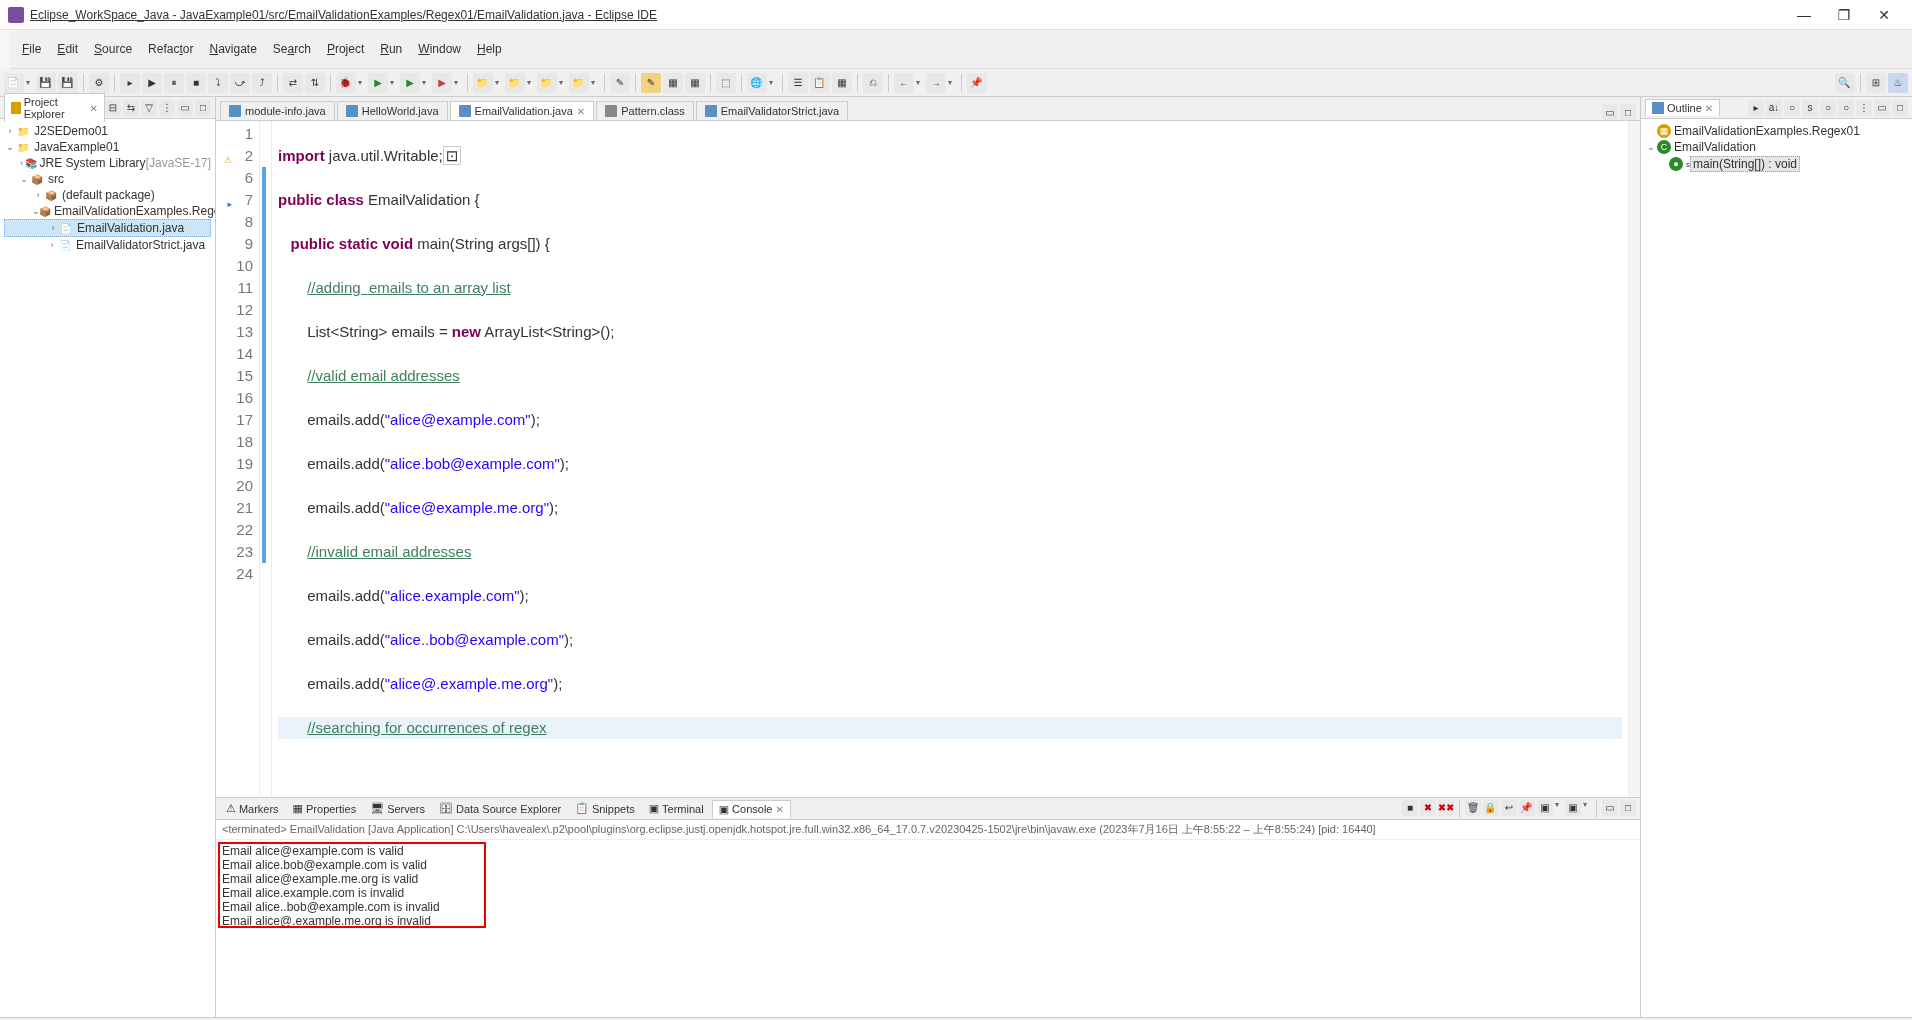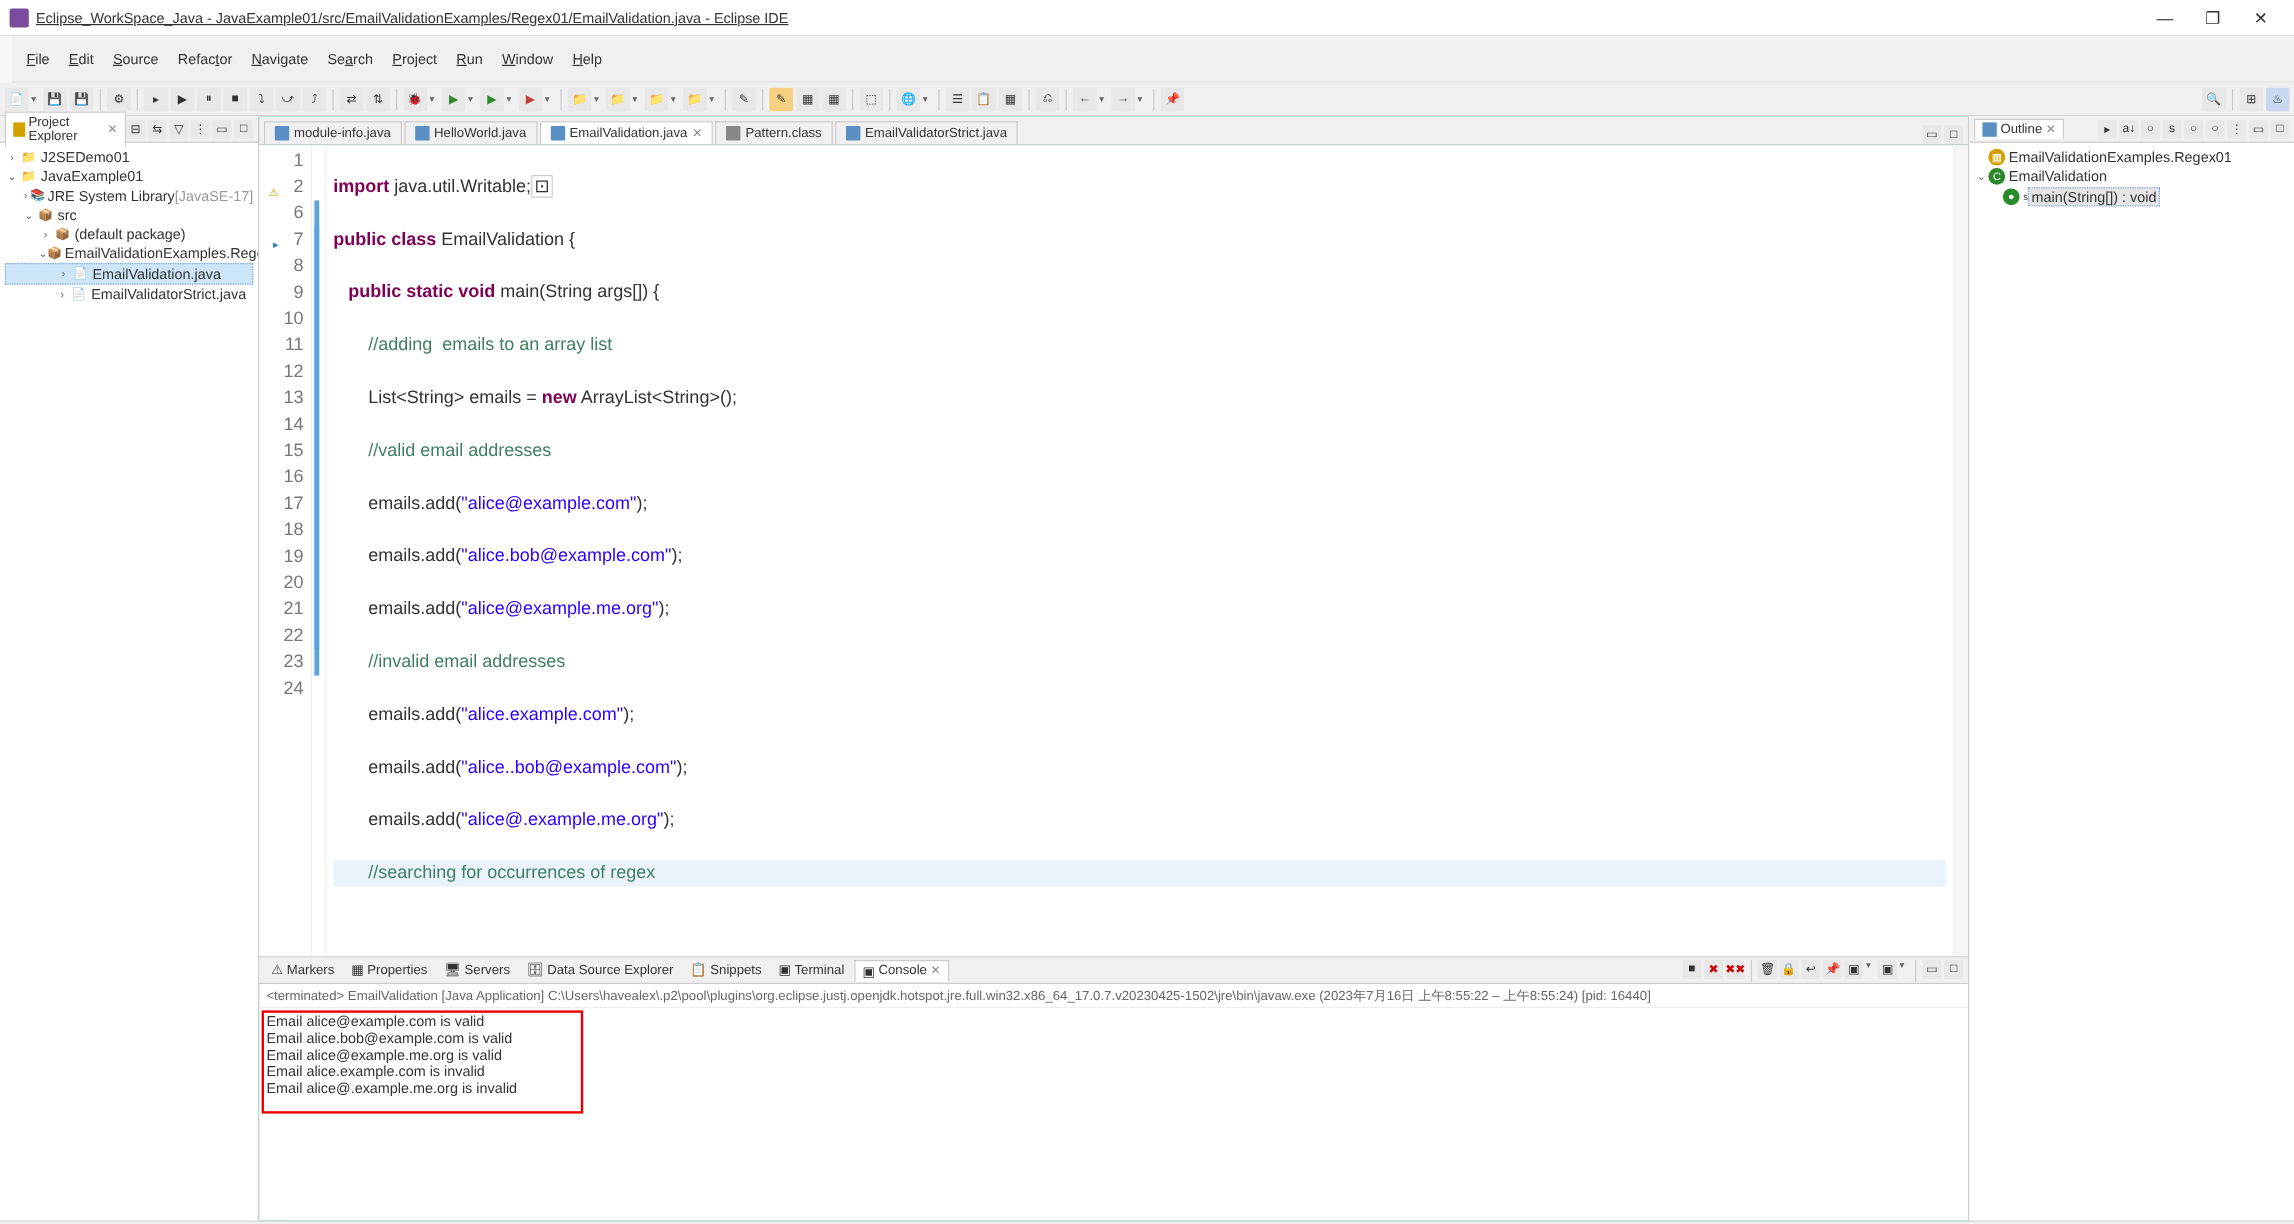--- a/index.html
+++ b/index.html
@@ -20,38 +20,38 @@
 .panel-tabs { height: 22px; background: #f0f0f0; display: flex; align-items: center; padding: 0 4px; border-bottom: 1px solid #ccc; }
 .panel-tab { padding: 2px 6px; background: #fff; border: 1px solid #ccc; border-bottom: none; font-size: 11px; display: flex; align-items: center; gap: 3px; }
 .panel-tab .x { font-size: 10px; color: #888; cursor: pointer; }
 .panel-tabs .tb-icons { margin-left: auto; display: flex; gap: 2px; }
 .tree { flex: 1; padding: 4px; font-size: 12px; overflow: auto; }
 .tree-node { display: flex; align-items: center; padding: 1px 0; white-space: nowrap; cursor: pointer; }
 .tree-node .tw { width: 12px; text-align: center; color: #666; font-size: 9px; }
 .tree-node .ic { width: 16px; height: 14px; margin-right: 2px; display: inline-flex; align-items: center; justify-content: center; font-size: 10px; }
 .tree-node.sel { background: #cde6f7; border: 1px dotted #7aa7d8; }
 .ind1 { padding-left: 14px; } .ind2 { padding-left: 28px; } .ind3 { padding-left: 42px; }
-.center { flex: 1; display: flex; flex-direction: column; background: #22c55e; }
+.center { flex: 1; display: flex; flex-direction: column; background: #a3a3a3; }
 .editor-tabs { height: 24px; background: #f0f0f0; display: flex; align-items: flex-end; padding: 0 4px; border-bottom: 1px solid #ccc; }
 .etab { padding: 3px 8px; background: #f0f0f0; border: 1px solid #ccc; border-bottom: none; font-size: 11px; display: flex; align-items: center; gap: 4px; margin-right: 2px; cursor: pointer; }
 .etab.active { background: #fff; }
 .etab .ficon { width: 12px; height: 12px; background: #5a8fc4; border-radius: 1px; }
 .etab .x { font-size: 10px; color: #888; }
 .editor-tabs .etb-right { margin-left: auto; display: flex; gap: 2px; }
 .editor-body { flex: 1; display: flex; overflow: hidden; background: #fff; }
 .gutter { width: 44px; background: #fff; border-right: 1px solid #eee; text-align: right; padding: 2px 6px 2px 2px; font-family: Consolas, monospace; font-size: 15px; color: #787878; line-height: 22px; }
 .gutter .gl { position: relative; }
 .gutter .marker { position: absolute; left: 2px; top: 4px; width: 12px; height: 12px; font-size: 9px; }
 .fold-strip { width: 12px; background: #fff; border-right: 1px solid #eee; position: relative; }
 .fold-strip .fbar { position: absolute; left: 2px; width: 4px; background: #5ca4e0; }
 .code { flex: 1; font-family: Consolas, monospace; font-size: 15px; line-height: 22px; padding: 2px 6px; white-space: pre; overflow: auto; }
 .code .line { height: 22px; }
 .code .hl-line { background: #eaf3fb; }
 .kw { color: #7f0055; font-weight: bold; }
-.cm { color: #3f7f5f; }
+.cm { color: #3f7f5f; text-decoration: underline; }
 .st { color: #2a00ff; }
 .right-panel { width: 272px; background: #fff; border-left: 1px solid #ccc; display: flex; flex-direction: column; }
 .outline-body { padding: 4px; font-size: 12px; }
 .ol-node { display: flex; align-items: center; padding: 1px 0; cursor: pointer; }
 .ol-node .tw { width: 12px; text-align: center; color: #666; font-size: 9px; }
 .ol-ic { width: 14px; height: 14px; border-radius: 50%; margin-right: 3px; display: inline-flex; align-items: center; justify-content: center; font-size: 9px; color: #fff; }
 .ol-node.sel span.lbl { background: #e5e5e5; border: 1px dotted #7aa7d8; padding: 0 2px; }
 .bottom-panel { height: 220px; background: #fff; border-top: 1px solid #ccc; display: flex; flex-direction: column; }
 .btabs { height: 22px; background: #f0f0f0; display: flex; align-items: center; padding: 0 4px; border-bottom: 1px solid #ccc; gap: 2px; }
 .btab { padding: 2px 6px; background: #f0f0f0; font-size: 11px; display: flex; align-items: center; gap: 3px; cursor: pointer; }
@@ -328,20 +328,21 @@
           <div class="tb-btn" style="width:16px;height:16px">□</div>
         </div>
       </div>
       <div class="console-info">&lt;terminated&gt; EmailValidation [Java Application] C:\Users\havealex\.p2\pool\plugins\org.eclipse.justj.openjdk.hotspot.jre.full.win32.x86_64_17.0.7.v20230425-1502\jre\bin\javaw.exe  (2023年7月16日 上午8:55:22 – 上午8:55:24) [pid: 16440]</div>
       <div class="console-out">
         <div class="console-highlight"></div>
         <div>Email alice@example.com is valid</div>
         <div>Email alice.bob@example.com is valid</div>
         <div>Email alice@example.me.org is valid</div>
         <div>Email alice.example.com is invalid</div>
+        <div>Email alice..bob@example.com is invalid</div>
         <div>Email alice@.example.me.org is invalid</div>
       </div>
     </div>
   </div>
 
   <div class="right-panel">
     <div class="panel-tabs">
       <div class="panel-tab">
         <span style="width:12px;height:12px;background:#5a8fc4;display:inline-block"></span>
         <span>Outline</span>

